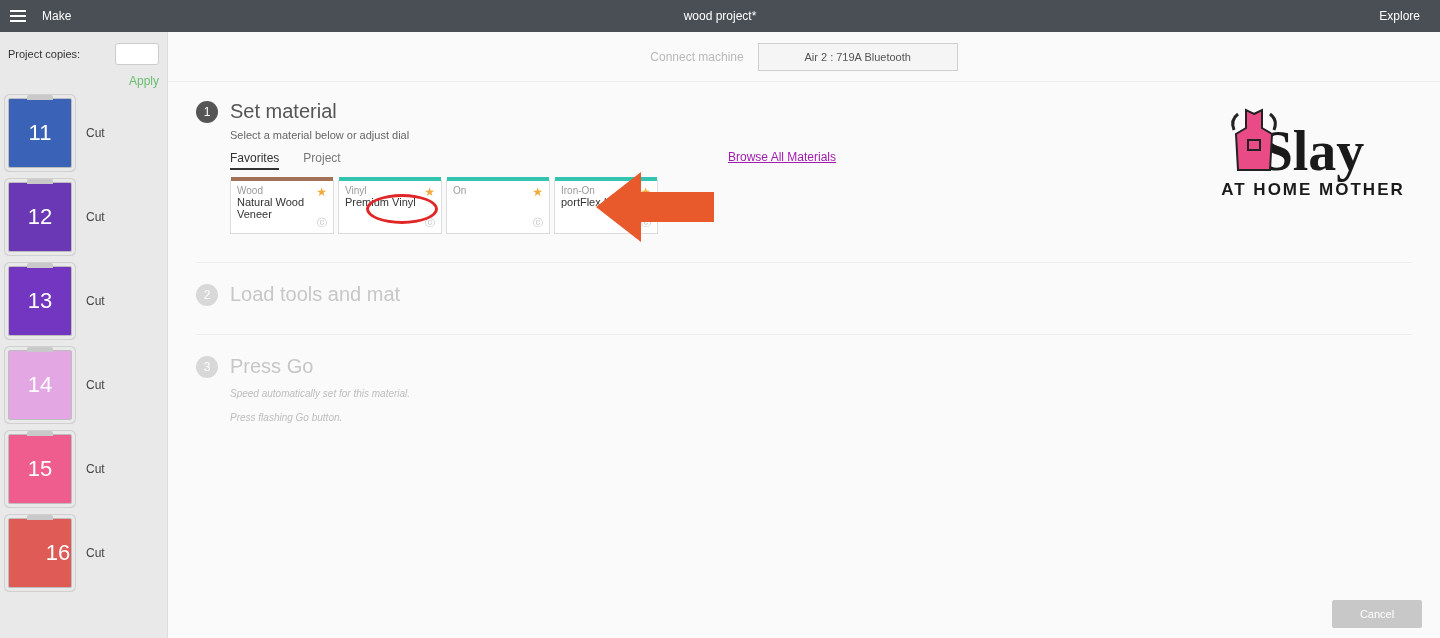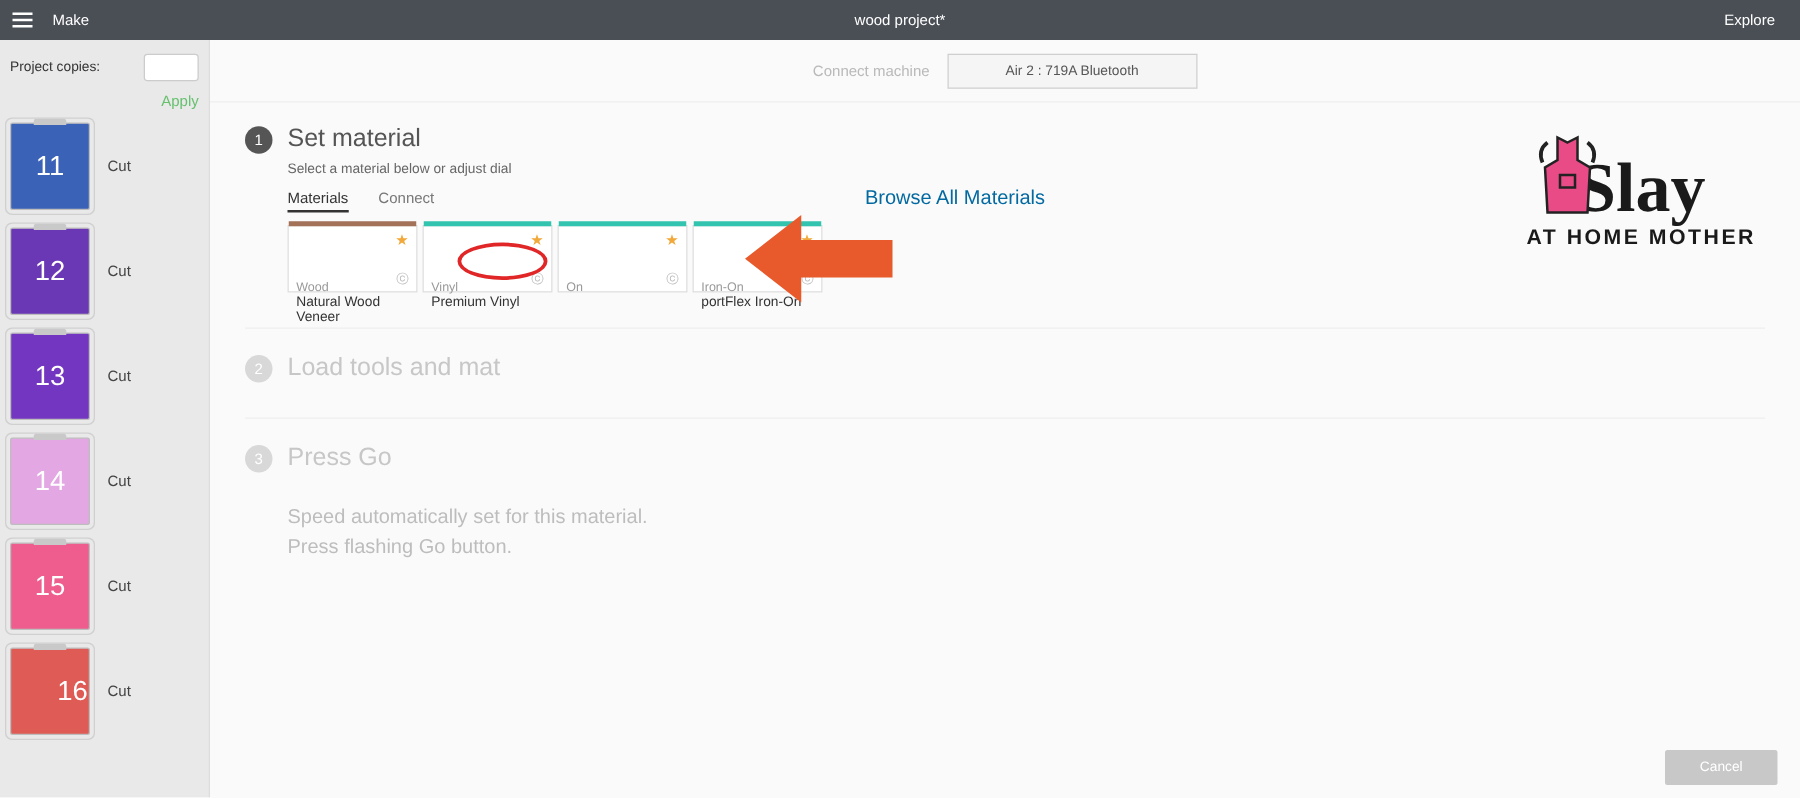--- a/index.html
+++ b/index.html
@@ -43,35 +43,35 @@
   .circle.inactive { background: #d8d8d8; color: #fff; }
   .step-title { font-size: 20px; color: #555; }
   .step-title.inactive { color: #c7c7c7; }
   .step-sub { font-size: 11px; color: #666; margin: 6px 0 10px 34px; }
 
   .tabs { display: flex; gap: 24px; margin-left: 34px; font-size: 12px; color: #777; }
   .tabs .active { border-bottom: 2px solid #333; color: #333; padding-bottom: 3px; }
 
   .materials-row { display: flex; gap: 4px; margin: 10px 0 0 34px; position: relative; }
   .mat-card { width: 104px; height: 54px; border: 1px solid #ddd; background: #fff; position: relative; padding: 4px 6px; font-size: 11px; color: #333; }
-  .mat-card .cat { font-size: 10px; color: #999; margin-top: 40px; }
+  .mat-card .cat { font-size: 10px; color: #999; }
   .mat-card .star { position: absolute; top: 4px; right: 6px; color: #f2a93b; font-size: 12px; }
   .mat-card .c { position: absolute; bottom: 3px; right: 6px; color: #bbb; font-size: 10px; }
   .mat-card .topstrip { position: absolute; top: -4px; left: 0; right: 0; height: 4px; }
   .strip-brown { background: #a37058; }
   .strip-teal { background: #33c4af; }
 
-  .browse { position: absolute; right: 0; top: -30px; font-size: 16px; color: #0369a1; }
+  .browse { position: absolute; right: 0; top: -30px; font-size: 12px; color: #a21caf; text-decoration: underline; }
   .materials-wrap { position: relative; width: 640px; }
 
   .red-ellipse { position: absolute; width: 72px; height: 30px; border: 3px solid #e02626; border-radius: 50%; left: 136px; top: 14px; pointer-events: none; }
 
   .arrow { position: absolute; left: 428px; top: 130px; pointer-events: none; }
 
-  .step3-lines { font-size: 16px; color: #bdbdbd; margin-left: 34px; margin-top: 24px; line-height: 24px; }
+  .step3-lines { font-size: 10px; color: #bdbdbd; margin-left: 34px; margin-top: 4px; line-height: 24px; font-style: italic; }
 
   .bottombar { position: absolute; bottom: 10px; right: 18px; }
   .cancel { width: 90px; height: 28px; background: #c8c8c8; color: #fff; font-size: 11px; border: none; border-radius: 2px; }
 
   .logo { position: absolute; top: 80px; right: 12px; width: 230px; text-align: center; pointer-events: none; }
   .logo .slay { font-family: "Brush Script MT", cursive; font-size: 56px; color: #1a1a1a; font-weight: bold; line-height: 0.9; margin-top: 14px; }
   .logo .ahm { font-family: Arial; font-size: 17px; color: #1a1a1a; letter-spacing: 2px; font-weight: 600; margin-top: 4px; }
   .logo svg.apron { position: absolute; left: 30px; top: -4px; }
 
   .light-divider { border-top: 1px solid #eee; margin: 20px 0; }
@@ -133,22 +133,22 @@
     </div>
 
     <div class="steps">
       <div class="step">
         <div class="step-head">
           <div class="circle">1</div>
           <div class="step-title">Set material</div>
         </div>
         <div class="step-sub">Select a material below or adjust dial</div>
         <div class="tabs">
-          <span class="active">Materials</span>
-          <span>Connect</span>
+          <span class="active">Favorites</span>
+          <span>Project</span>
         </div>
 
         <div class="materials-wrap" style="position:relative">
           <span class="browse">Browse All Materials</span>
           <div class="materials-row">
             <div class="mat-card">
               <div class="topstrip strip-brown"></div>
               <div class="cat">Wood</div>
               <div>Natural Wood Veneer</div>
               <span class="star">★</span>

